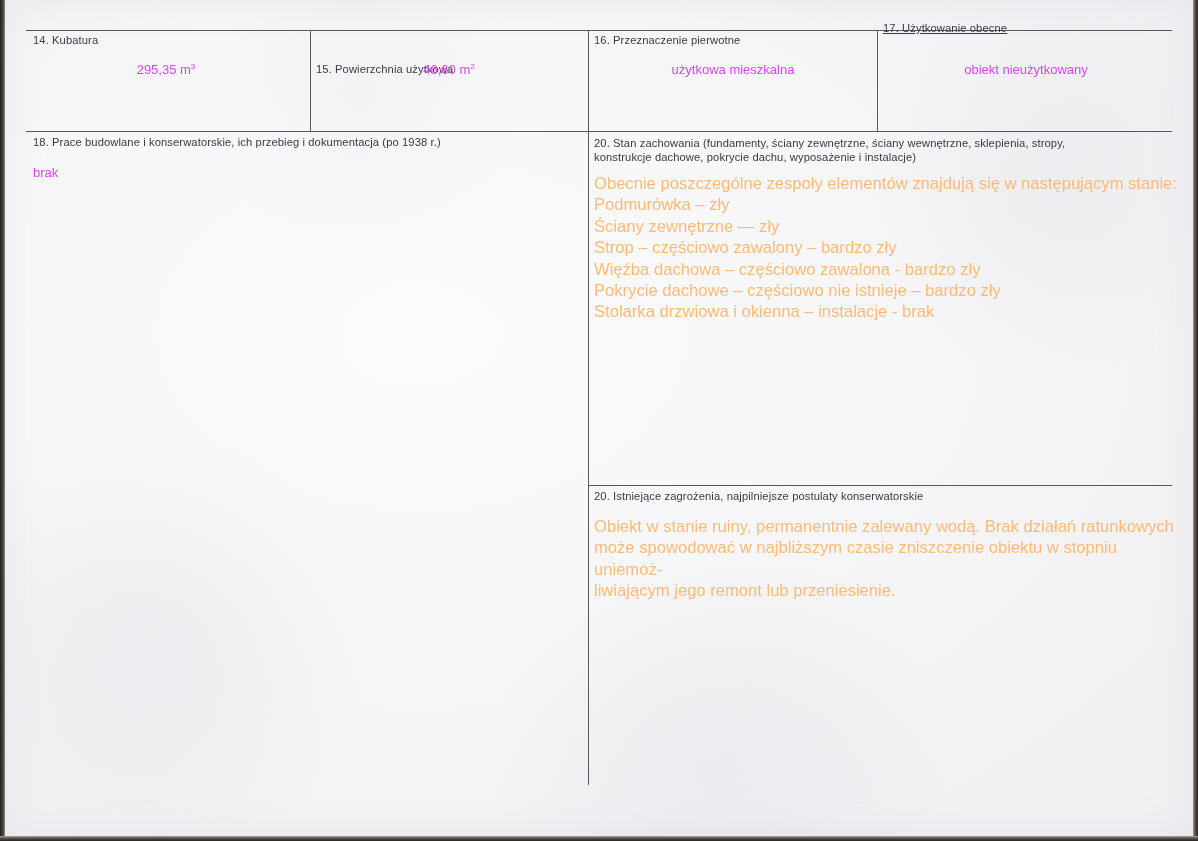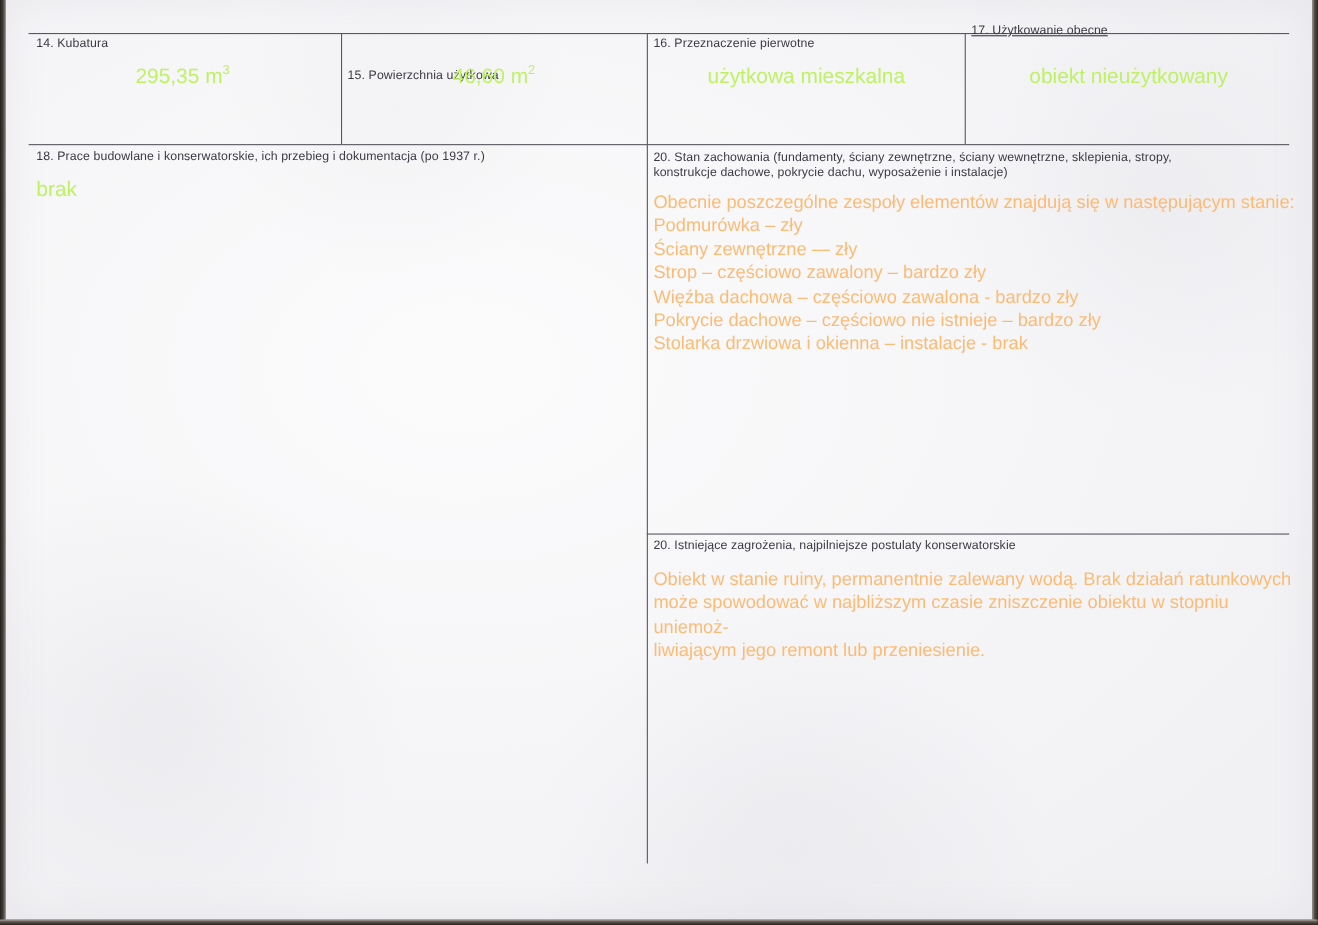--- a/index.html
+++ b/index.html
@@ -65,23 +65,23 @@
     position: absolute;
     font-size: 11.2px;
     line-height: 13.5px;
     color: #3a3a42;
     letter-spacing: 0.1px;
     white-space: pre-line;
   }
   
   .value {
     position: absolute;
-    font-size: 19px;
+    font-size: 13px;
     line-height: 21.5px;
-    color: #bef264;
+    color: #d946ef;
   }
   .value.center { text-align: center; }
   .value-block {
     position: absolute;
     font-size: 16.6px;
     line-height: 21.4px;
     color: #fdba74;
     white-space: pre-line;
   }
   sup {
@@ -120,21 +120,21 @@
 
   <div class="caption" style="left:316px; top:34px; width:264px;margin-top:29px;">15. Powierzchnia użytkowa</div>
   <div class="value center" style="left:313px; top:59px; width:272px;"><span>46,60 m</span><sup>2</sup></div>
 
   <div class="caption" style="left:594px; top:34px; width:276px;">16. Przeznaczenie pierwotne</div>
   <div class="value center" style="left:591px; top:59px; width:284px;">użytkowa mieszkalna</div>
 
   <div class="caption" style="left:883px; top:22px; width:282px;text-decoration:underline;">17. Użytkowanie obecne</div>
   <div class="value center" style="left:880px; top:59px; width:292px;">obiekt nieużytkowany</div>
 
-  <div class="caption" style="left:33px; top:136px; width:546px;">18. Prace budowlane i konserwatorskie, ich przebieg i dokumentacja (po 1937 r.)</div>
+  <div class="caption" style="left:33px; top:136px; width:546px;">18. Prace budowlane i konserwatorskie, ich przebieg i dokumentacja (po 1938 r.)</div>
   <div class="value" style="left:33px; top:162px; width:540px;">brak</div>
 
   <div class="caption" style="left:594px; top:137px; width:574px;">20. Stan zachowania (fundamenty, ściany zewnętrzne, ściany wewnętrzne, sklepienia, stropy,
 konstrukcje dachowe, pokrycie dachu, wyposażenie i instalacje)</div>
   <div class="value-block" style="left:594px; top:173px; width:584px;">Obecnie poszczególne zespoły elementów znajdują się w następującym stanie:
 Podmurówka – zły
 Ściany zewnętrzne — zły
 Strop – częściowo zawalony – bardzo zły
 Więźba dachowa –  częściowo zawalona - bardzo zły
 Pokrycie dachowe – częściowo nie istnieje – bardzo zły

